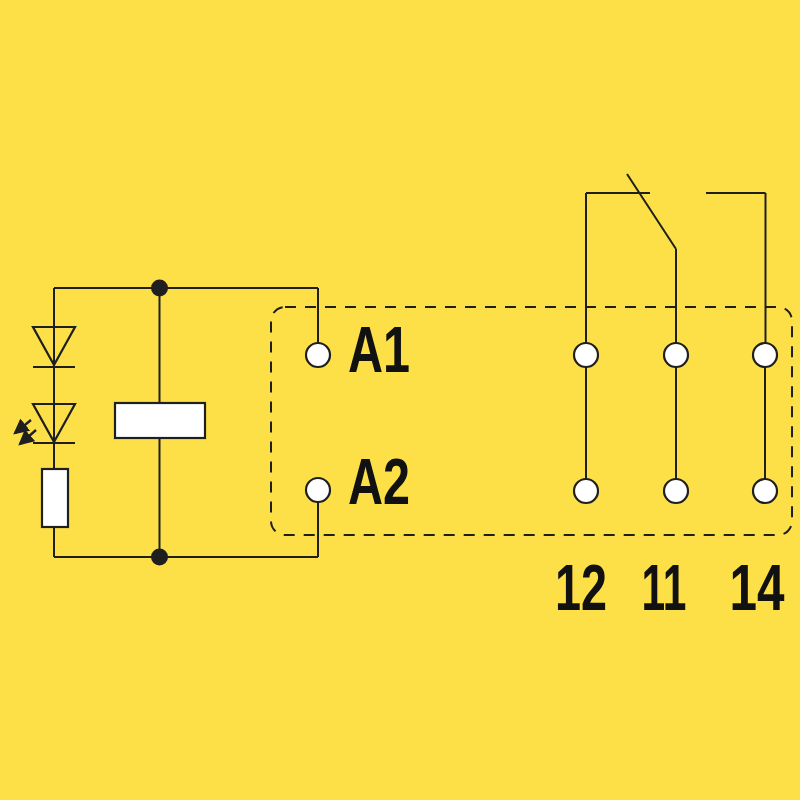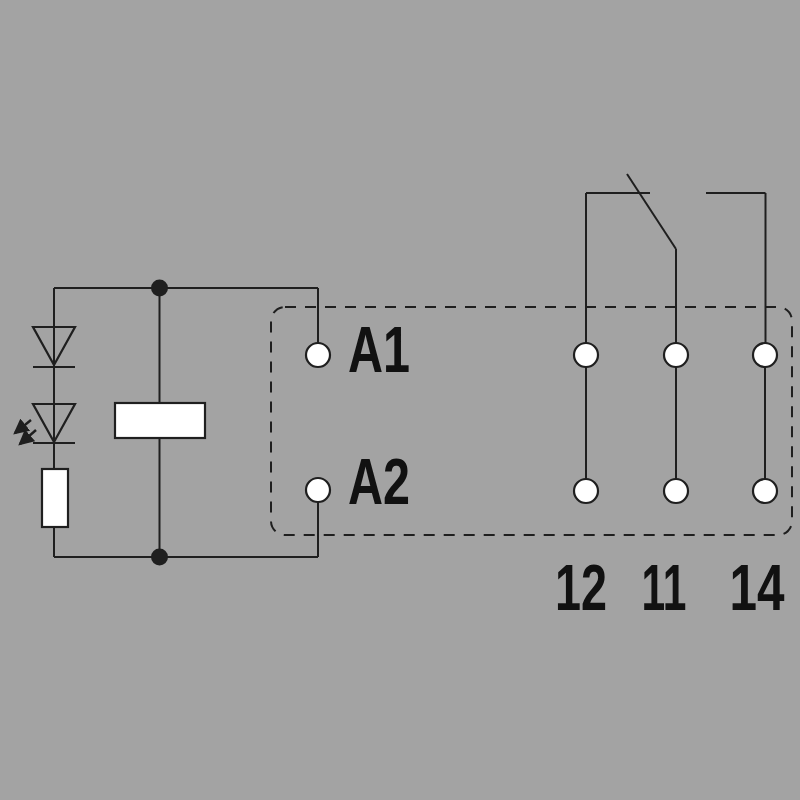--- a/index.html
+++ b/index.html
@@ -8,21 +8,21 @@
     width: 800px;
     height: 800px;
     background: #ffffff;
     overflow: hidden;
     font-family: "Liberation Sans", sans-serif;
   }
   .stage {
     position: relative;
     width: 800px;
     height: 800px;
-    background: #a3a3a3;
+    background: #fde047;
   }
   svg { display: block; }
   .wire {
     stroke: #1f1f1f;
     stroke-width: 2;
     fill: none;
   }
   .symbol-outline {
     stroke: #1f1f1f;
     stroke-width: 2.2;

